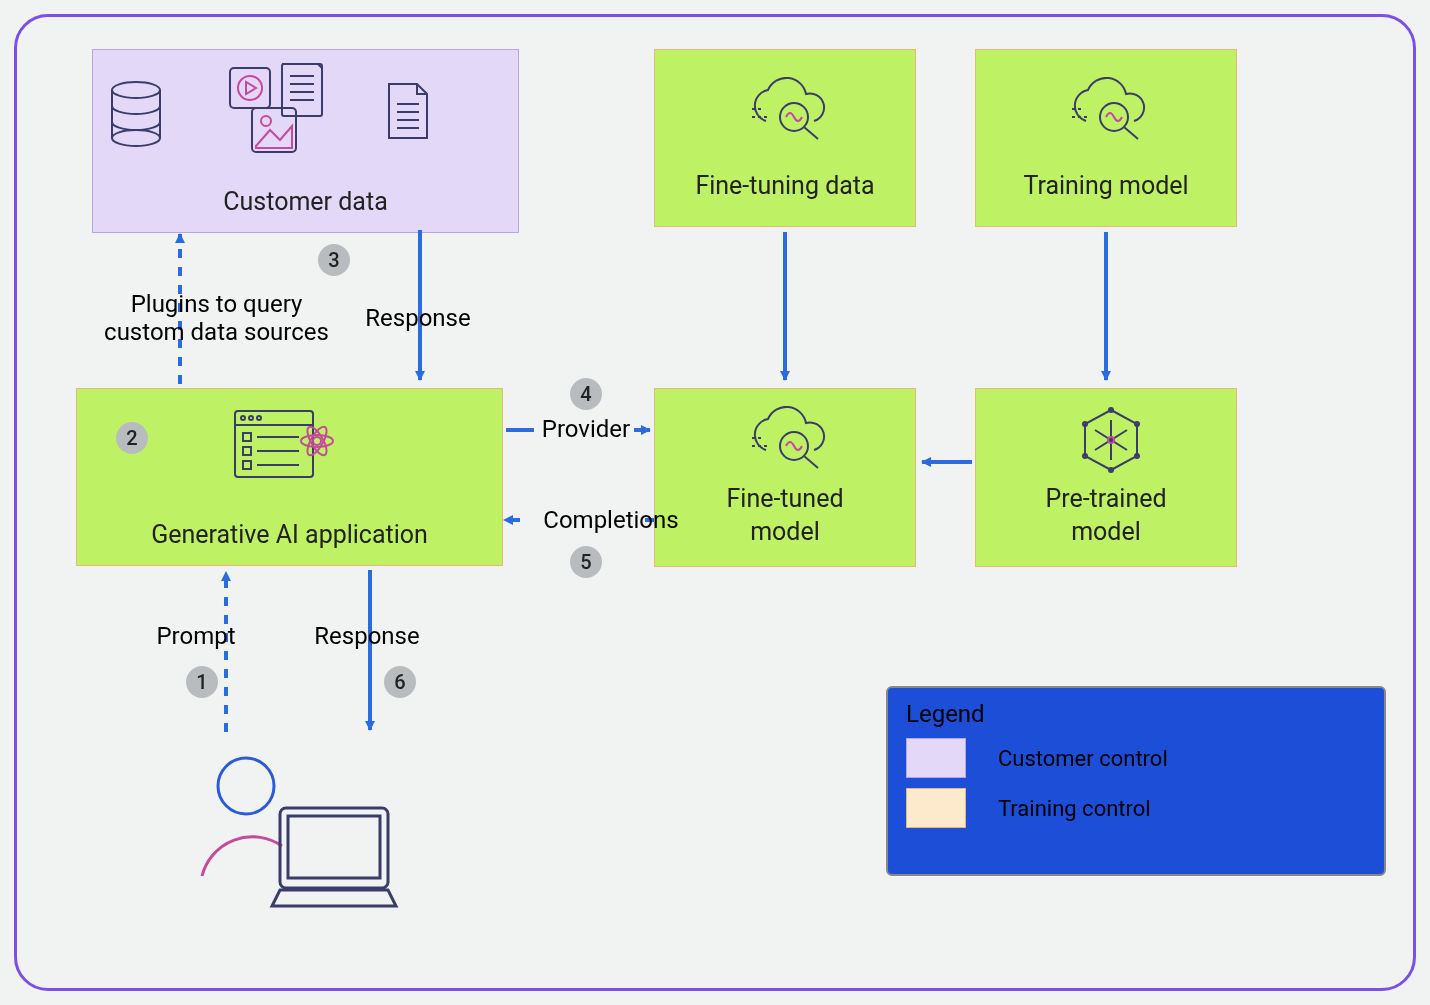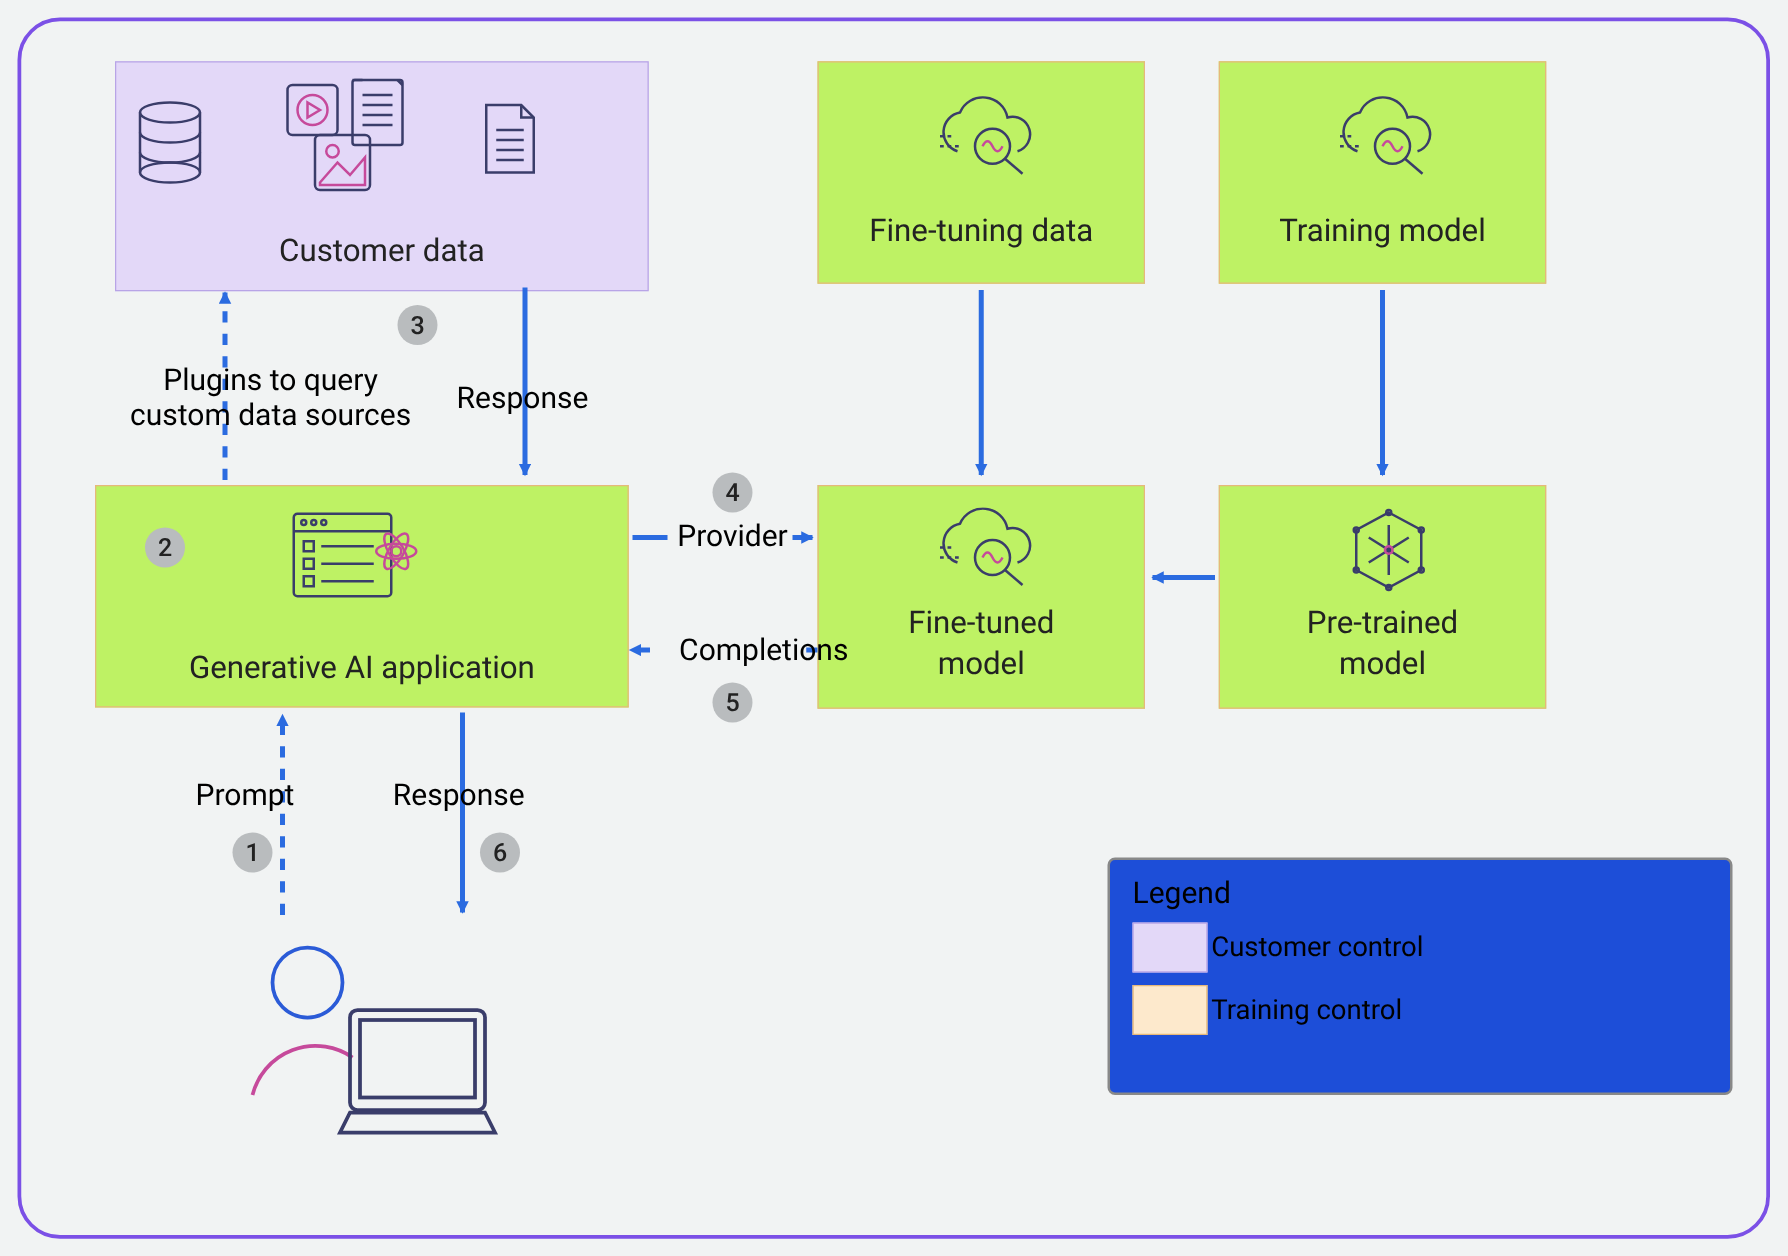--- a/index.html
+++ b/index.html
@@ -85,21 +85,21 @@
     box-sizing: border-box;
     padding: 12px 18px 16px 18px;
   }
   .legend-title {
     font-size: 24px;
     margin-bottom: 10px;
   }
   .legend-row {
     display: flex;
     align-items: center;
-    gap: 3px;
+    gap: 32px;
     margin-top: 10px;
   }
   .legend-swatch {
     width: 60px;
     height: 40px;
     border: 1.5px solid;
     box-sizing: border-box;
   }
   .legend-swatch.customer { background:#e3d8f8; border-color:#b8a4e6; }
   .legend-swatch.provider { background:#fde9cc; border-color:#e6b87a; }

